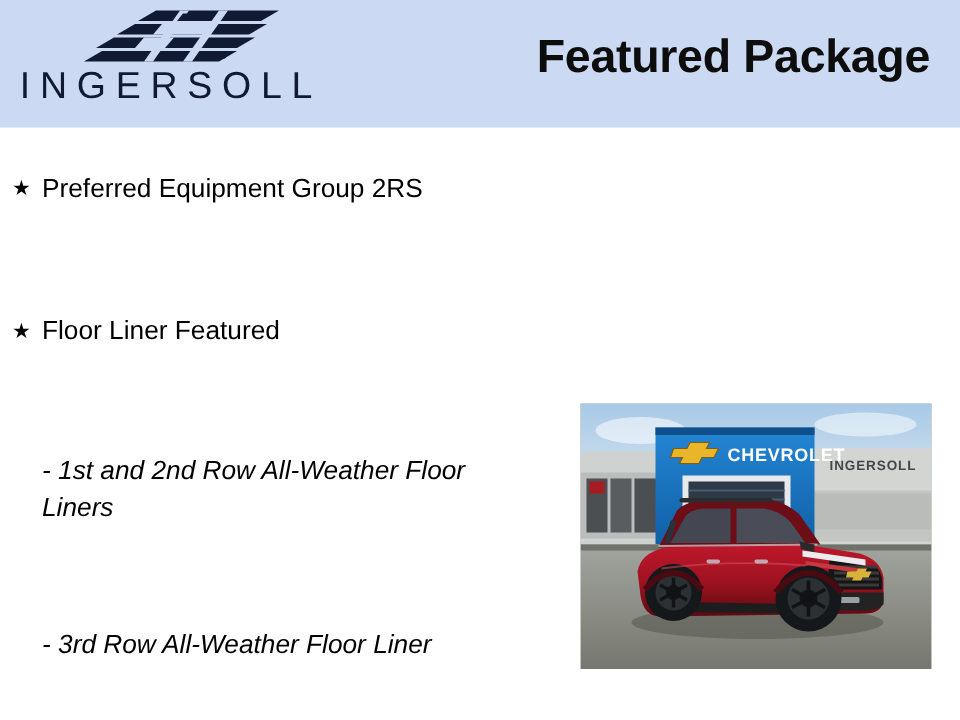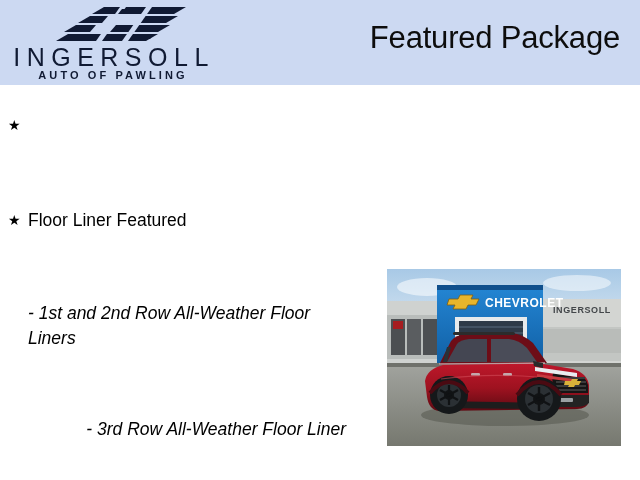--- a/index.html
+++ b/index.html
@@ -70,21 +70,21 @@
     color: #101a33;
     line-height: 13px;
     white-space: nowrap;
   }
 
   #page-title {
     position: absolute;
     right: 20px;
     top: 20px;
     font-size: 31px;
-    font-weight: normal;
+    font-weight: bold;
     color: #0d0d0d;
     letter-spacing: -0.2px;
     white-space: nowrap;
   }
 
   
   #content-area {
     position: absolute;
     left: 0;
     top: 85px;
@@ -125,21 +125,21 @@
     font-style: italic;
   }
 
   .sub-text {
     font-size: 17.5px;
     line-height: 25px;
     color: #000000;
   }
 
   #subitem-0 { top: 216px; }
-  #subitem-1 { top: 332px; text-align: right; }
+  #subitem-1 { top: 332px; }
 
   
   #vehicle-photo {
     position: absolute;
     left: 387px;
     top: 184px;
     width: 234px;
     height: 177px;
     overflow: hidden;
     background: #9fa3a0;
@@ -172,30 +172,30 @@
         <path d="M100 2 L106 2 L82 36 L76 36 Z"></path>
       </g>
       <g fill="#101a33">
         <path d="M76 4 L98 4 L94 9 L72 9 Z"></path>
         <path d="M88 29 L108 29 L104 34 L84 34 Z"></path>
       </g>
     </svg>
 
     <div id="logo-wordmark">INGERSOLL</div>
 
-    <div id="logo-tagline">AUTO OF PAWLING</div>
   </div>
 
   <div id="page-title">Featured Package</div>
 </div>
 
 <div id="content-area">
 
   <div class="bullet-row" id="bullet-0">
     <span class="bullet-star">★</span>
+    <span class="bullet-text">Preferred Equipment Group 2RS</span>
   </div>
 
   <div class="bullet-row" id="bullet-1">
     <span class="bullet-star">★</span>
     <span class="bullet-text">Floor Liner Featured</span>
   </div>
 
   <div class="sub-row" id="subitem-0">
     <span class="sub-text">- 1st and 2nd Row All-Weather Floor Liners</span>
   </div>

